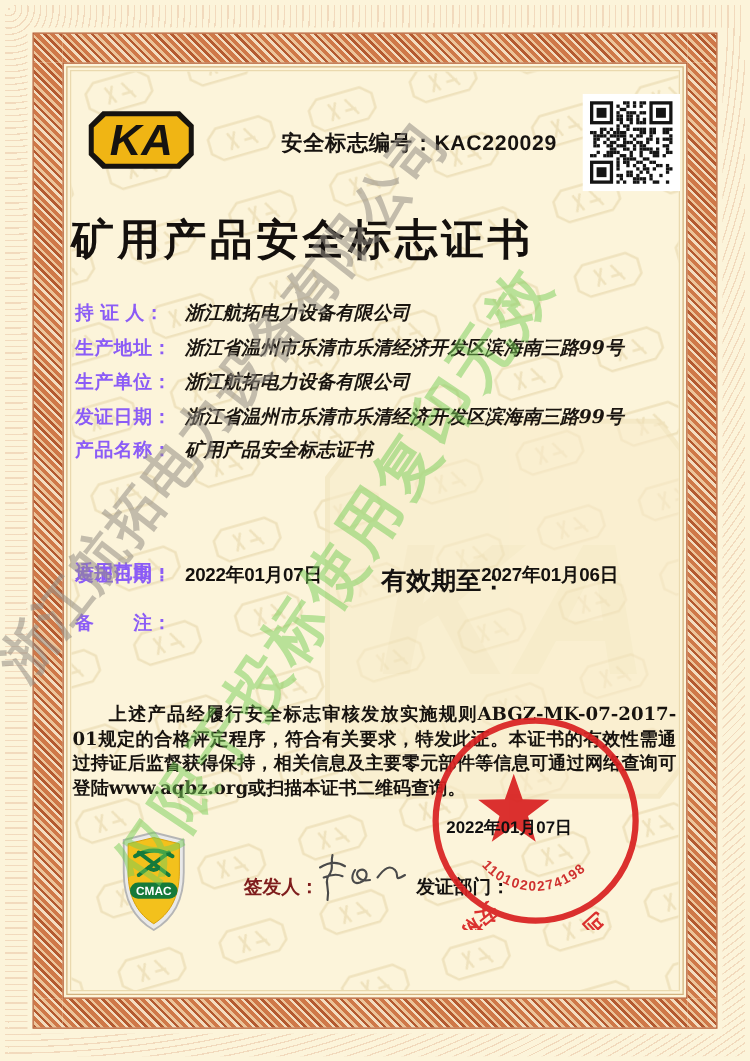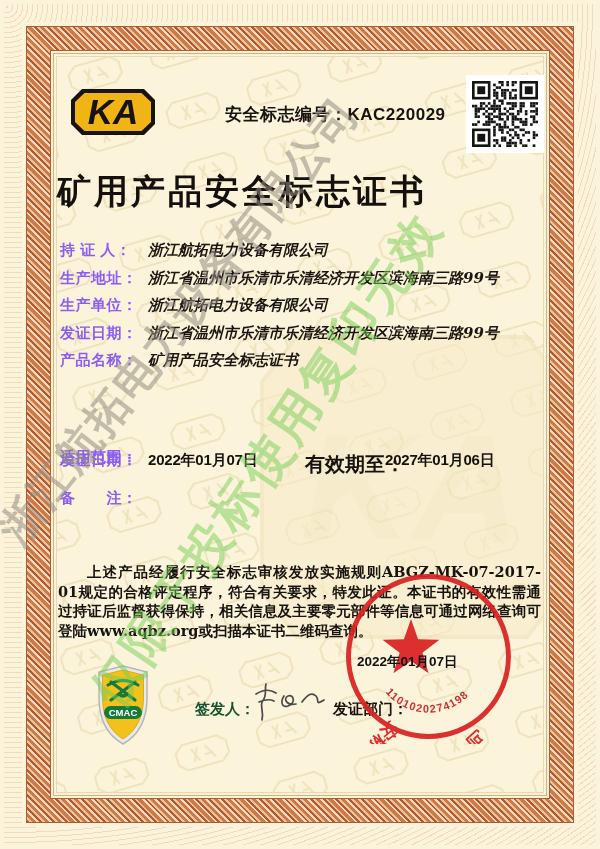--- a/index.html
+++ b/index.html
@@ -25,21 +25,21 @@
   .row{position:absolute;left:3px;right:0;height:22px;}
   .lbl{position:absolute;left:0;font-weight:bold;font-size:15px;color:#8b5cf6;letter-spacing:.5px;white-space:pre;}
   .val{position:absolute;left:88px;font-family:"DejaVu Serif",serif;font-style:italic;font-weight:600;
        font-size:15px;color:#1a1510;white-space:nowrap;}
   .val-sans{font-family:"Liberation Sans",sans-serif;font-style:normal;font-weight:bold;font-size:15px;
             font-stretch:condensed;letter-spacing:-.2px;color:#14110e;}
   .lbl2{position:absolute;left:245px;font-weight:bold;font-size:20px;color:#151210;}
   .val2{position:absolute;left:325px;}
   .para{position:absolute;left:1px;top:505px;width:483px;text-indent:2em;text-align:justify;
         font-family:"DejaVu Serif",serif;font-weight:bold;font-size:14.5px;line-height:19.5px;color:#17130f;}
-  .signer{position:absolute;left:138px;top:643px;font-weight:bold;font-size:15px;color:#14532d;}
+  .signer{position:absolute;left:138px;top:643px;font-weight:bold;font-size:15px;color:#7f1d1d;}
   .dept{position:absolute;left:276px;top:643px;font-weight:bold;font-size:15px;color:#151210;}
   .cmac{position:absolute;left:38px;top:607px;}
   .sig{position:absolute;left:193px;top:619px;}
   .qr{position:absolute;left:409px;top:18px;}
   .kalogo{position:absolute;left:11px;top:29px;}
   .stamp{position:absolute;left:341px;top:569px;z-index:5;}
   .wm{position:absolute;z-index:4;pointer-events:none;white-space:nowrap;
       font-family:"DejaVu Serif",serif;font-weight:bold;}
   .wm-gray{left:9px;top:509px;font-size:44px;letter-spacing:2px;color:rgba(148,142,133,.55);
            transform:rotate(-52deg);transform-origin:0 50%;}

